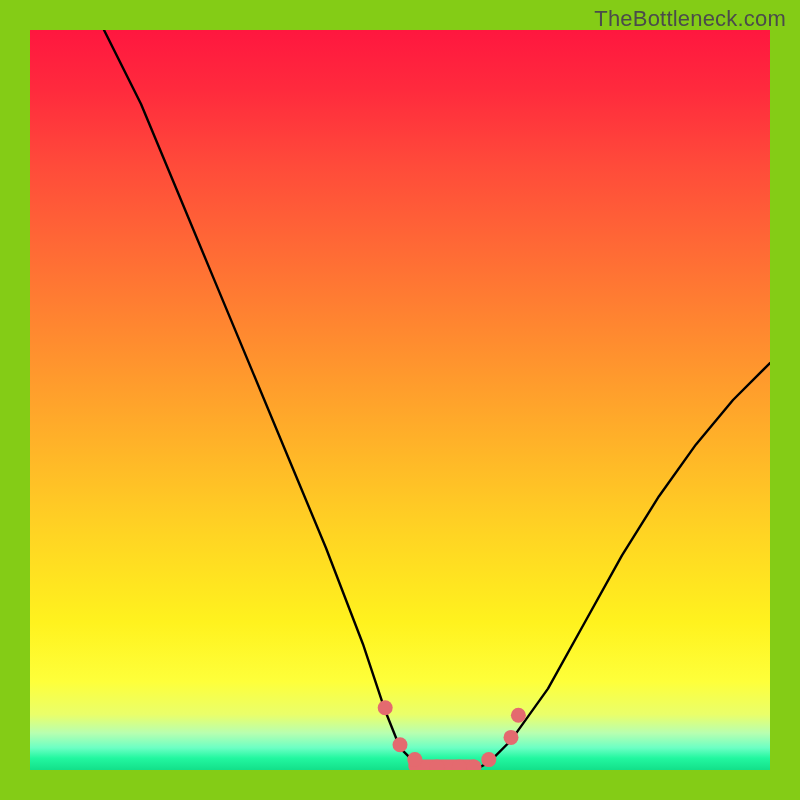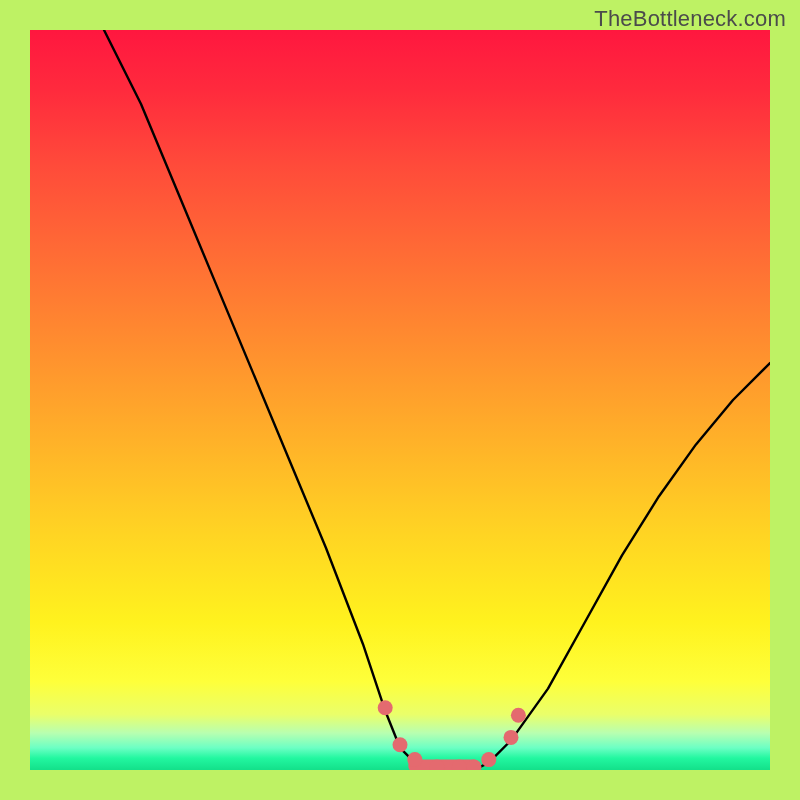--- a/index.html
+++ b/index.html
@@ -8,21 +8,21 @@
     width: 800px;
     height: 800px;
     overflow: hidden;
     background: #000;
     font-family: Arial, Helvetica, sans-serif;
   }
   .frame {
     position: relative;
     width: 800px;
     height: 800px;
-    background: #bef264;
+    background: #84cc16;
   }
   .plot-area {
     position: absolute;
     left: 30px;
     top: 30px;
     width: 740px;
     height: 740px;
     
     background: linear-gradient(
       to bottom,

